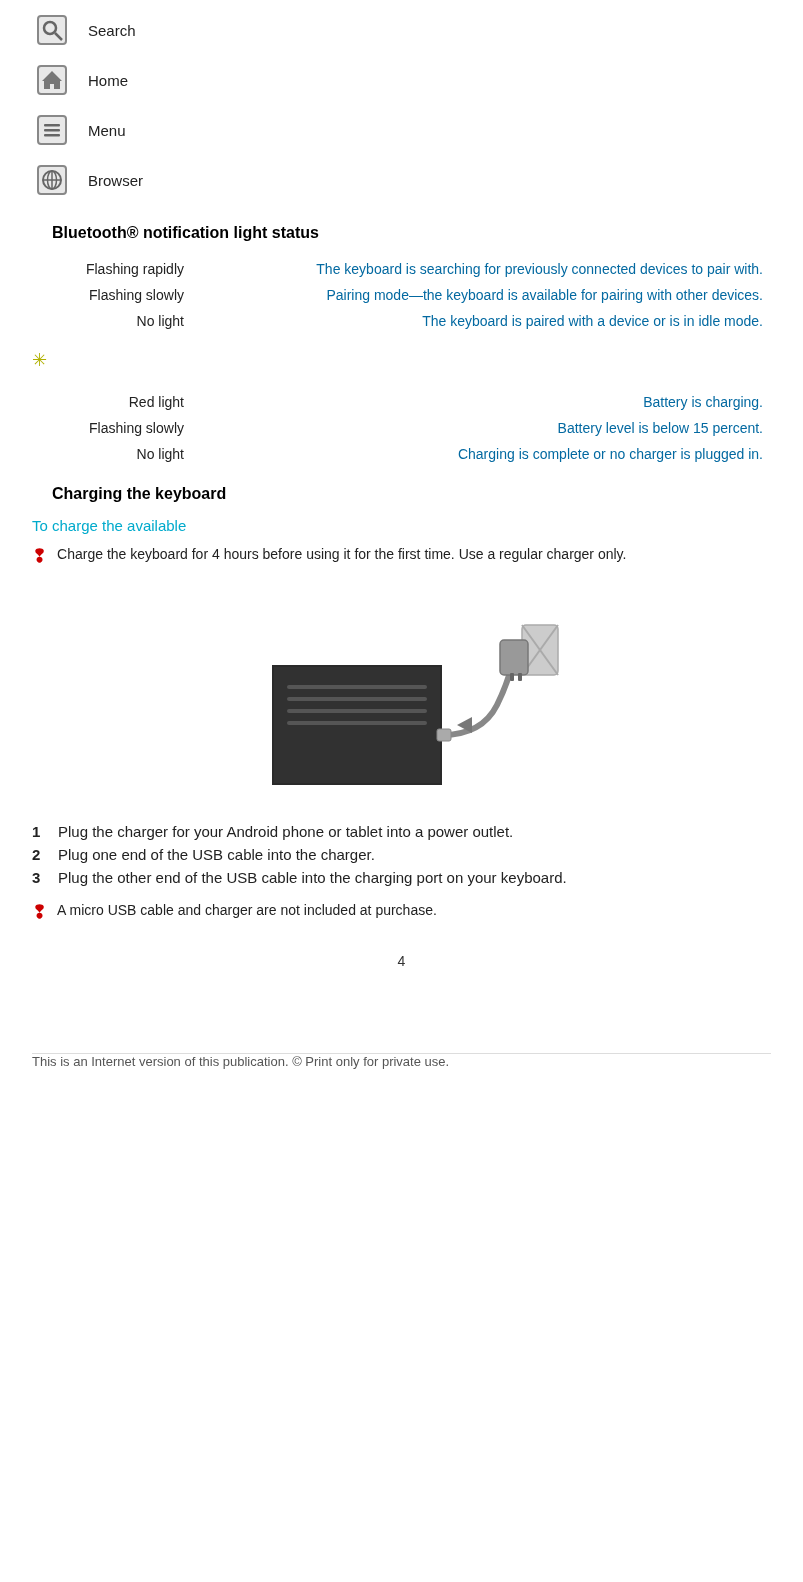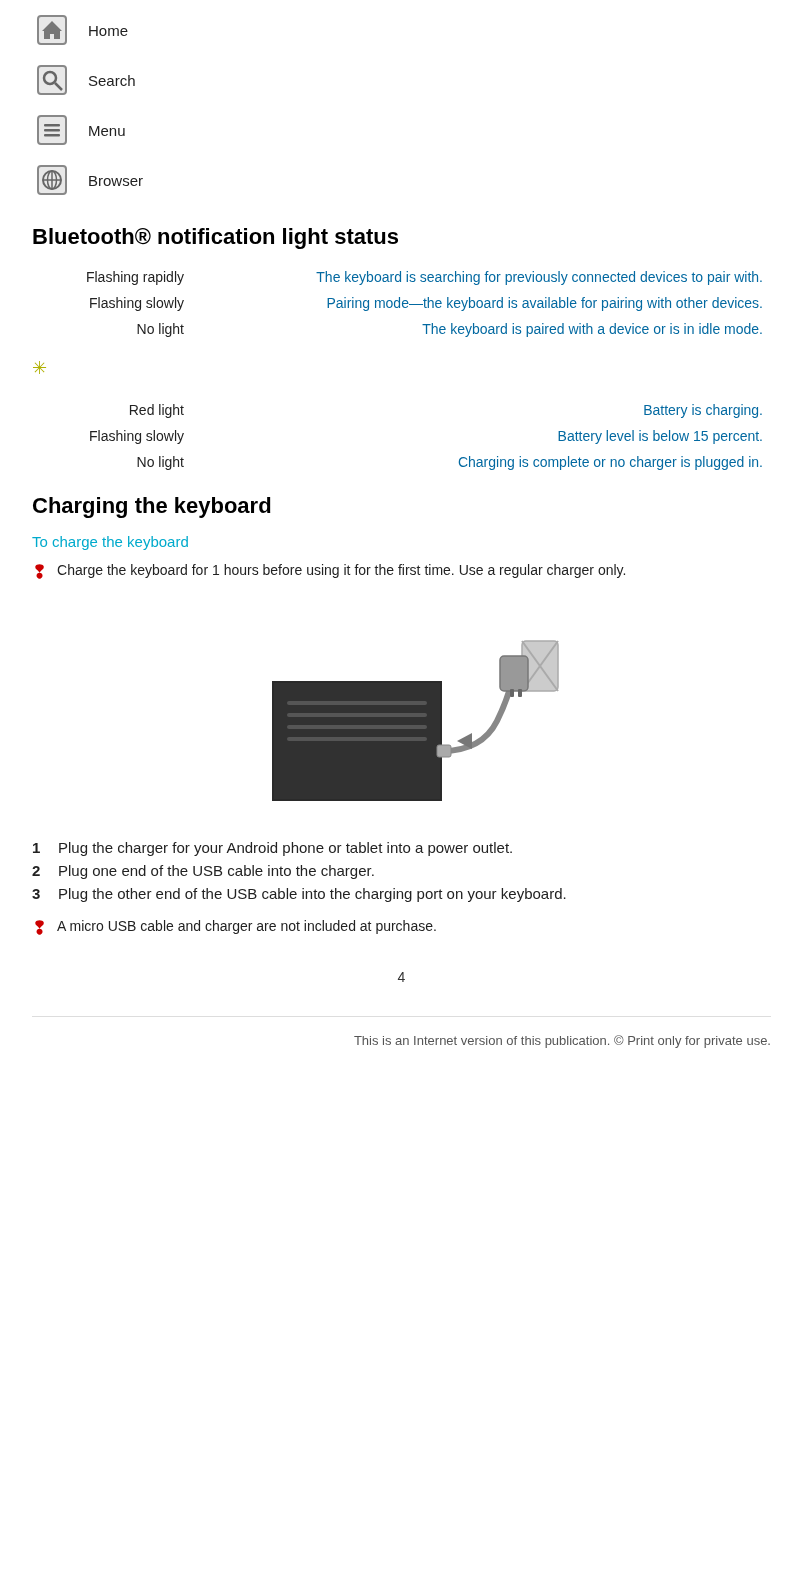--- a/index.html
+++ b/index.html
@@ -33,25 +33,26 @@
       width: 32px;
       height: 32px;
     }
     .nav-label {
       font-size: 15px;
       color: #222;
     }
 
     
     .section-title {
-      font-size: 22px;
+      font-size: 16px;
       font-weight: bold;
       color: #000;
       margin-bottom: 14px;
       margin-top: 18px;
+      margin-left: 20px;
     }
 
     
     .status-table {
       width: 100%;
       border-collapse: collapse;
       margin-bottom: 14px;
     }
     .status-table td {
       padding: 5px 8px 5px 0;
@@ -118,26 +119,25 @@
     }
     .step-num {
       font-weight: bold;
       min-width: 18px;
       color: #222;
     }
     .step-text { color: #222; font-size: 15px; }
 
     
     .footer {
-      text-align: right;
+      text-align: left;
       font-size: 13px;
       color: #555;
-      margin-top: 31px;
+      margin-top: 84px;
       border-top: 1px solid #ddd;
-      padding-top: 16px;
     }
     .page-number {
       text-align: center;
       font-size: 14px;
       color: #333;
       margin-top: 30px;
       margin-bottom: 10px;
     }
 
     
@@ -150,41 +150,41 @@
     
     .charger-svg {
       width: 320px;
       height: 220px;
     }
   </style>
 </head>
 <body>
 
 <div class="nav-items">
-
-  <div class="nav-item">
-    <div class="nav-icon">
-      <svg viewBox="0 0 32 32">
-        <rect x="2" y="2" width="28" height="28" rx="3" class="icon-border"></rect>
-
-        <polygon points="16,7 6,17 8,17 8,25 14,25 14,20 18,20 18,25 24,25 24,17 26,17" fill="#777" stroke="none"></polygon>
-      </svg>
-    </div>
-    <span class="nav-label">Home</span>
-  </div>
 
   <div class="nav-item">
     <div class="nav-icon">
       <svg viewBox="0 0 32 32">
         <rect x="2" y="2" width="28" height="28" rx="3" class="icon-border"></rect>
         <circle cx="14" cy="14" r="6" stroke="#666" stroke-width="2.5" fill="none"></circle>
         <line x1="19" y1="19" x2="26" y2="26" stroke="#666" stroke-width="2.5"></line>
       </svg>
     </div>
     <span class="nav-label">Search</span>
+  </div>
+
+  <div class="nav-item">
+    <div class="nav-icon">
+      <svg viewBox="0 0 32 32">
+        <rect x="2" y="2" width="28" height="28" rx="3" class="icon-border"></rect>
+
+        <polygon points="16,7 6,17 8,17 8,25 14,25 14,20 18,20 18,25 24,25 24,17 26,17" fill="#777" stroke="none"></polygon>
+      </svg>
+    </div>
+    <span class="nav-label">Home</span>
   </div>
 
   <div class="nav-item">
     <div class="nav-icon">
       <svg viewBox="0 0 32 32">
         <rect x="2" y="2" width="28" height="28" rx="3" class="icon-border"></rect>
         <rect x="8" y="10" width="16" height="2.5" fill="#666" rx="1"></rect>
         <rect x="8" y="15" width="16" height="2.5" fill="#666" rx="1"></rect>
         <rect x="8" y="20" width="16" height="2.5" fill="#666" rx="1"></rect>
       </svg>
@@ -243,24 +243,24 @@
       <tr>
         <td>No light</td>
         <td>Charging is complete or no charger is plugged in.</td>
       </tr>
     </tbody>
   </table>
 </div>
 
 <div class="charging-section">
   <h2 class="section-title">Charging the keyboard</h2>
-  <span class="section-link">To charge the keyboard</span>
+  <span class="section-link">To charge the available</span>
   <div class="tip-box">
     <span class="tip-icon warning">❢</span>
-    <span class="tip-text">Charge the keyboard for 1 hours before using it for the first time. Use a regular charger only.</span>
+    <span class="tip-text">Charge the keyboard for 4 hours before using it for the first time. Use a regular charger only.</span>
   </div>
 
   <div class="charging-image-container">
     <svg class="charger-svg" viewBox="0 0 320 220">
 
       <polygon points="30,200 30,80 200,80 200,200" fill="#2a2a2a" rx="5"></polygon>
 
       <polygon points="32,198 32,82 198,82 198,198" fill="#333" opacity="0.8"></polygon>
 
       <rect x="45" y="100" width="140" height="4" rx="2" fill="#555"></rect>

